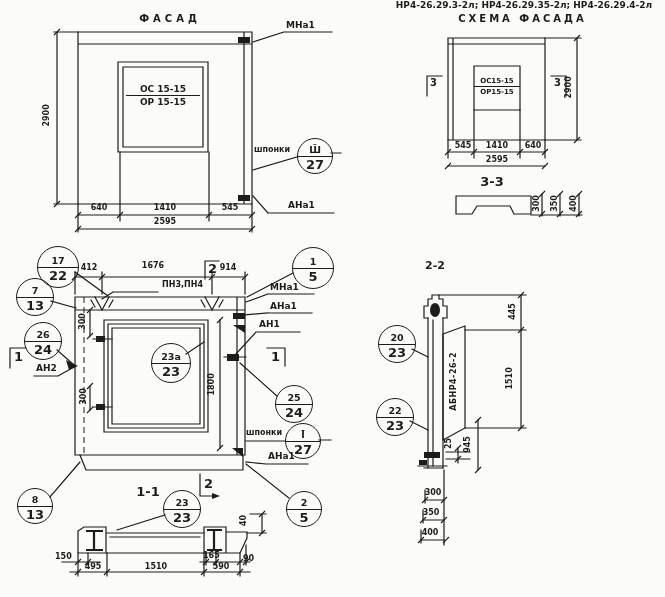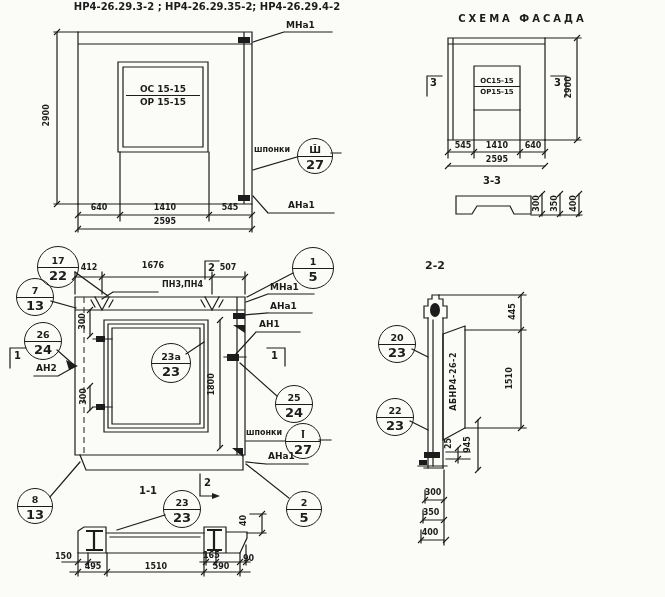--- a/index.html
+++ b/index.html
@@ -2,21 +2,21 @@
 <html><head>
 <meta charset="utf-8">
 <style>
   html,body{margin:0;padding:0;background:#e8e8e4;}
   .canvas{position:relative;width:665px;height:597px;background:#fbfbf7;overflow:hidden;
           font-family:"DejaVu Sans",sans-serif;color:#1c1c1c;}
   .art{position:absolute;left:0;top:0;z-index:1;}
   .t{position:absolute;z-index:2;font-weight:700;font-size:9px;line-height:1.1;white-space:nowrap;color:#1c1c1c;}
   .c{text-align:center;}
   .fs7{font-size:7px;} .fs8{font-size:8px;} .fs9{font-size:9px;} .fs10{font-size:10px;}
-  .fs105{font-size:10px;} .fs11{font-size:11px;}
+  .fs105{font-size:13px;} .fs11{font-size:11px;}
   .ls1{letter-spacing:1px;} .ls3{letter-spacing:3px;} .ls4{letter-spacing:4px;}
   .rot{transform:rotate(-90deg);transform-origin:center;text-align:center;}
   .frac{position:absolute;z-index:2;font-weight:700;text-align:center;}
   .frac .fa{display:block;border-bottom:1.4px solid #1c1c1c;padding:0 3px 1px;}
   .frac .fb{display:block;padding-top:1px;}
   .callout{position:absolute;z-index:2;border:1.6px solid #1c1c1c;border-radius:50%;
            display:flex;flex-direction:column;font-weight:700;background:transparent;}
   .callout .ct{flex:1;display:flex;align-items:flex-end;justify-content:center;
                border-bottom:1.4px solid #1c1c1c;line-height:1;padding-bottom:1px;font-size:9.5px;}
   .callout .cb{flex:1;display:flex;align-items:flex-start;justify-content:center;
@@ -109,21 +109,22 @@
       <rect x="227" y="354" width="12" height="7"></rect>
       <rect x="233" y="313" width="12" height="6"></rect>
       <path d="M233 325 L245 325 L245 333 Z M232 448 L243 448 L243 457 Z"></path>
       <path d="M78 366 L66 360 L69 370 Z M212 493 L220 496 L212 499 Z"></path>
       <ellipse cx="435" cy="310" rx="5" ry="7"></ellipse>
       <rect x="424" y="452" width="16" height="6"></rect>
         <rect x="419" y="460" width="8" height="5"></rect>
     </g>
   </svg>
 
-  <div class="t c fs10" style="left:42px;top:1px;width:330px;">НР4-26.29.3-2 ;  НР4-26.29.35-2;  НР4-26.29.4-2</div>
+  <div class="t c fs10 ls4" style="left:95px;top:13px;width:150px;">ФАСАД</div>
+  <div class="t c fs9" style="left:383px;top:1px;width:282px;">НР4-26.29.3-2л; НР4-26.29.35-2л; НР4-26.29.4-2л</div>
   <div class="t c fs10 ls3" style="left:430px;top:13px;width:185px;">СХЕМА ФАСАДА</div>
 
   <div class="frac fs9" style="left:126px;top:84px;width:74px;">
     <span class="fa">ОС 15-15</span>
     <span class="fb">ОР 15-15</span>
   </div>
   <div class="t rot fs8" style="left:32px;top:111px;width:30px;">2900</div>
   <div class="t c fs8" style="left:85px;top:204px;width:28px;">640</div>
   <div class="t c fs8" style="left:148px;top:204px;width:34px;">1410</div>
   <div class="t c fs8" style="left:216px;top:204px;width:28px;">545</div>
@@ -147,21 +148,21 @@
   <div class="t c fs8" style="left:479px;top:142px;width:36px;">1410</div>
   <div class="t c fs8" style="left:519px;top:142px;width:28px;">640</div>
   <div class="t c fs8" style="left:479px;top:156px;width:36px;">2595</div>
   <div class="t c fs105" style="left:470px;top:175px;width:44px;">3-3</div>
   <div class="t rot fs8" style="left:524px;top:199px;width:26px;">300</div>
   <div class="t rot fs8" style="left:542px;top:199px;width:26px;">350</div>
   <div class="t rot fs8" style="left:561px;top:199px;width:26px;">400</div>
 
   <div class="t c fs8" style="left:76px;top:264px;width:26px;">412</div>
   <div class="t c fs8" style="left:136px;top:262px;width:34px;">1676</div>
-  <div class="t c fs8" style="left:215px;top:264px;width:26px;">507</div>
+  <div class="t c fs8" style="left:215px;top:264px;width:26px;">914</div>
   <div class="t fs8" style="left:114px;top:281px;margin-left:48px;">ПН3,ПН4</div>
   <div class="t fs105" style="left:208px;top:262px;">2</div>
   <div class="t fs9" style="left:270px;top:283px;">МНа1</div>
   <div class="t fs9" style="left:270px;top:302px;">АНа1</div>
   <div class="t fs9" style="left:259px;top:320px;">АН1</div>
   <div class="t fs105" style="left:271px;top:350px;">1</div>
   <div class="t fs105" style="left:14px;top:350px;">1</div>
   <div class="t fs9" style="left:36px;top:364px;">АН2</div>
   <div class="t rot fs8" style="left:70px;top:317px;width:26px;">300</div>
   <div class="t rot fs8" style="left:71px;top:392px;width:26px;">300</div>

